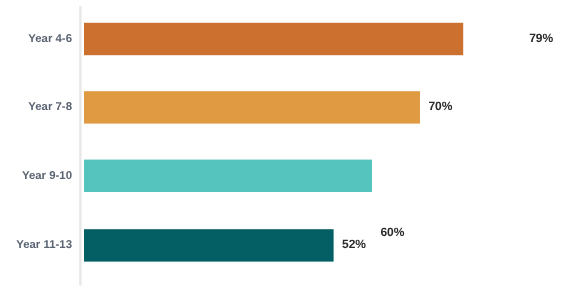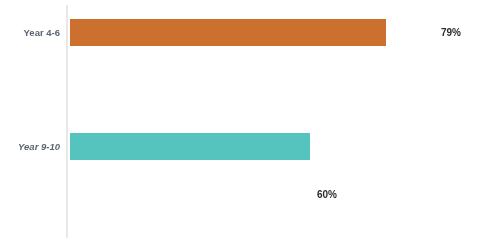--- a/index.html
+++ b/index.html
@@ -87,23 +87,37 @@
   <div class="axis-line" style="background: rgb(232, 232, 232);"></div>
 
   <div class="bar-row" style="top:19px;">
     <div class="cat-label" style="color: rgb(90, 100, 114);">Year 4-6</div>
     <div class="bar-track">
       <div class="bar" style="width: 316px; background: rgb(204, 112, 47);"></div>
       <div class="value-label" style="left: 316px; color: rgb(43, 43, 43); margin-left: 48px;">79%</div>
     </div>
   </div>
 
+  <div class="bar-row" style="top:76px;">
+    <div class="cat-label" style="color: rgb(90, 100, 114);">Year 7-8</div>
+    <div class="bar-track">
+      <div class="bar" style="width: 280px; background: rgb(224, 154, 66);"></div>
+      <div class="value-label" style="left: 280px; color: rgb(43, 43, 43);">70%</div>
+    </div>
+  </div>
 
   <div class="bar-row" style="top:133px;">
-    <div class="cat-label" style="color: rgb(90, 100, 114); font-style: italic;">Year 9-10</div>
+    <div class="cat-label" style="color: rgb(90, 100, 114);">Year 9-10</div>
     <div class="bar-track">
       <div class="bar" style="width: 240px; background: rgb(85, 196, 190);"></div>
       <div class="value-label" style="left: 240px; color: rgb(43, 43, 43); margin-top: 48px;">60%</div>
     </div>
   </div>
 
+  <div class="bar-row" style="top:191px;">
+    <div class="cat-label" style="color: rgb(90, 100, 114);">Year 11-13</div>
+    <div class="bar-track">
+      <div class="bar" style="width: 208px; background: rgb(3, 95, 99);"></div>
+      <div class="value-label" style="left: 208px; color: rgb(43, 43, 43);">52%</div>
+    </div>
+  </div>
 
 </div>
 
 </body></html>

